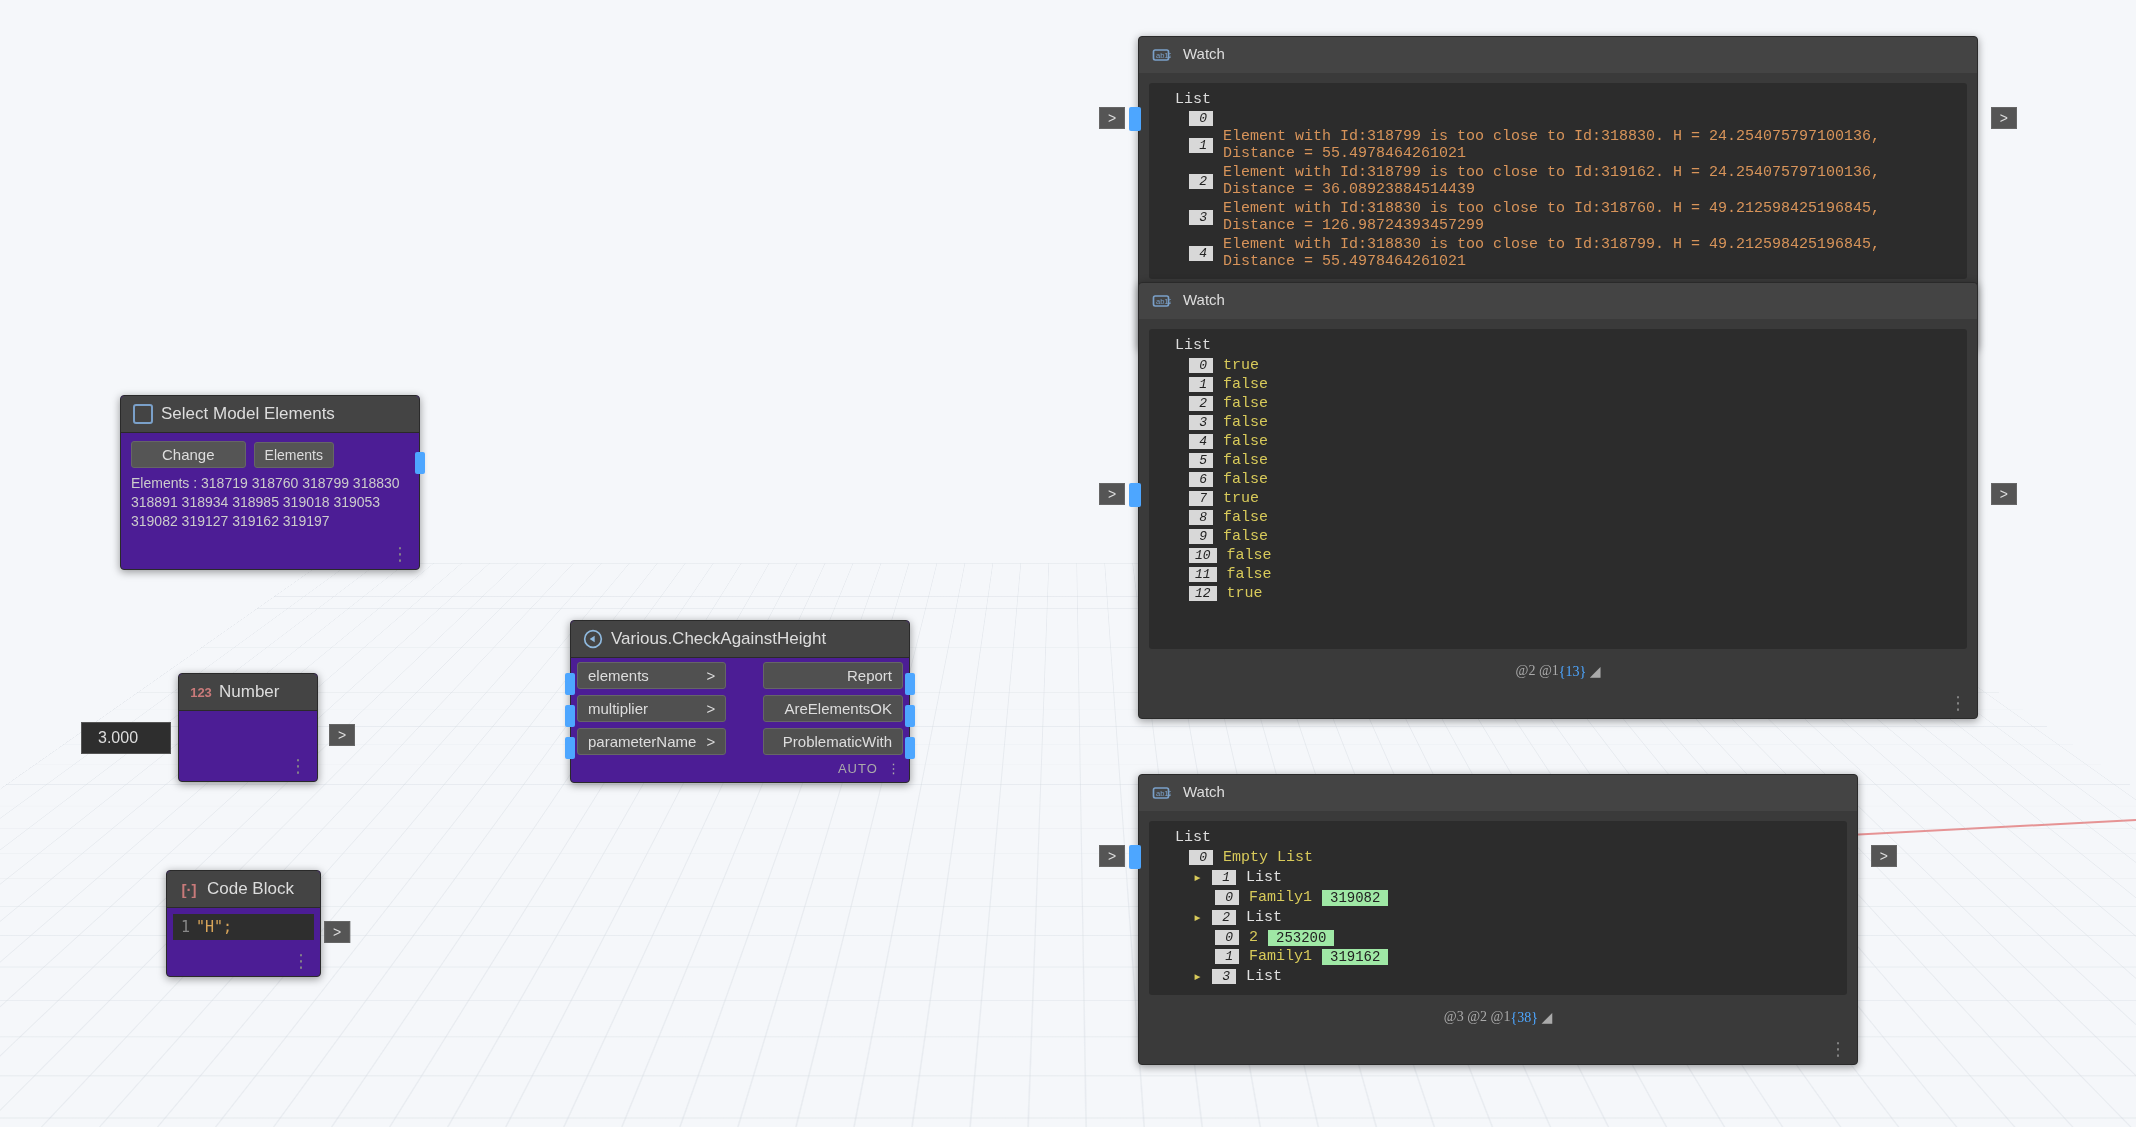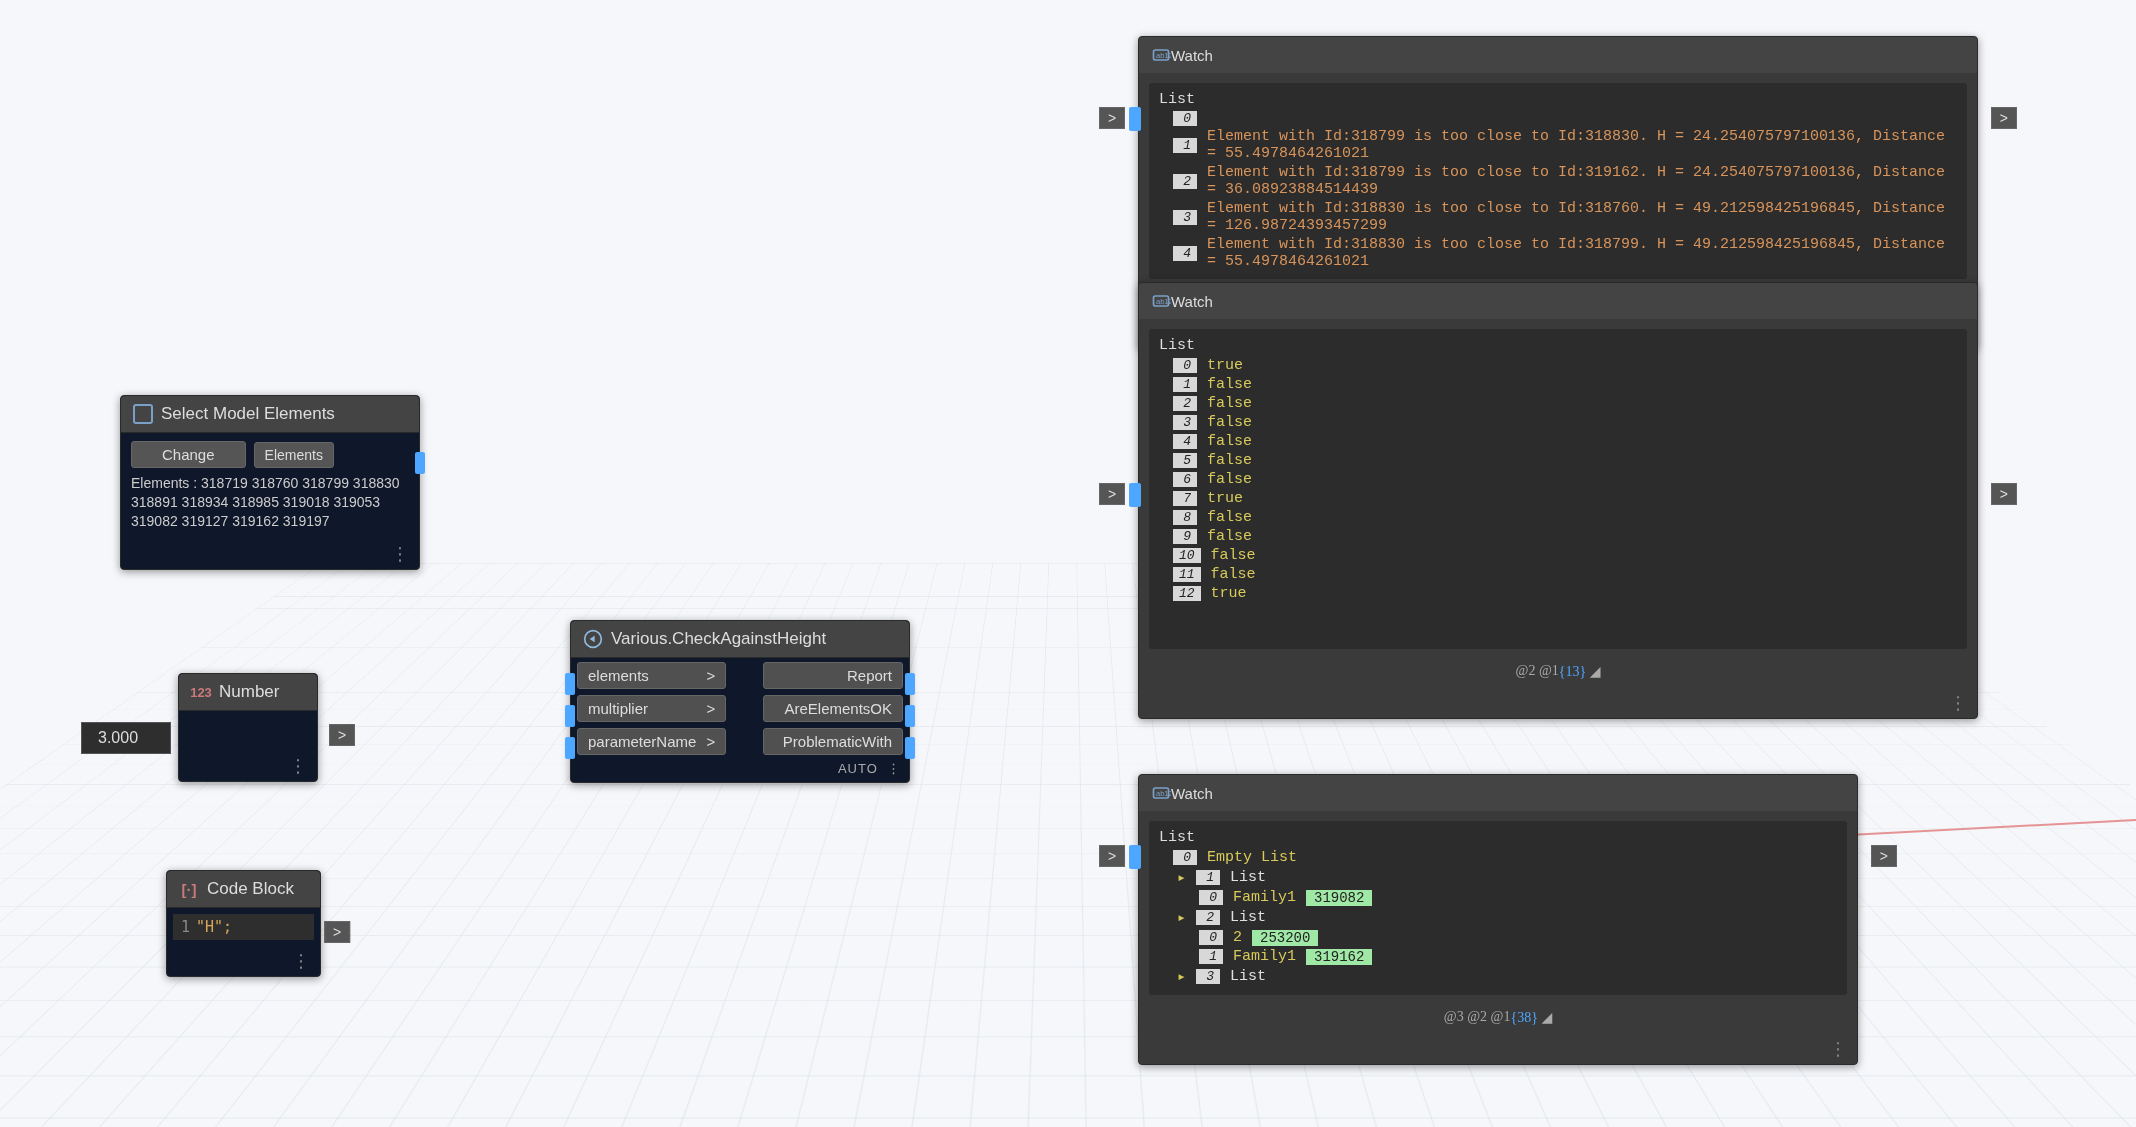--- a/index.html
+++ b/index.html
@@ -20,21 +20,21 @@
   background-size: 40px 40px;
   transform: perspective(1200px) rotateX(58deg) translateY(180px);
   transform-origin: center 70%;
   opacity: 0.6;
 }
 svg.wires { position: absolute; inset: 0; pointer-events: none; }
 .wire { stroke: #6a6a6a; stroke-width: 2; fill: none; }
 
 .node {
   position: absolute;
-  background: #0f172a;
+  background: #4c1d95;
   border: 1px solid #2a2a2a;
   border-radius: 4px;
   box-shadow: 0 2px 8px rgba(0,0,0,0.4);
   color: #ccc;
   font-size: 16px;
 }
 .node-header {
   background: #444;
   padding: 8px 12px;
   display: flex;
@@ -103,24 +103,24 @@
 #node-check .port.right { justify-content: flex-end; }
 #node-check .auto { color: #aaa; font-size: 13px; text-align: right; padding: 2px 8px 6px; letter-spacing: 1px;}
 .port-knob {
   position: absolute; width: 10px; height: 22px; background: #4da6ff; border-radius: 2px;
 }
 .knob-in { left: -6px; }
 .knob-out { right: -6px; }
 
 
 .watch { position: absolute; background: #3a3a3a; border: 1px solid #2a2a2a; border-radius: 4px; box-shadow: 0 2px 8px rgba(0,0,0,0.4); color: #ccc;}
-.watch .header { background: #444; padding: 8px 12px; display: flex; align-items: center; gap: 0; border-radius: 4px 4px 0 0;}
+.watch .header { background: #444; padding: 8px 12px; display: flex; align-items: flex-start; gap: 12px; border-radius: 4px 4px 0 0;}
 .watch .header .title { color: #ddd; font-size: 15px; }
 .watch .body {
-  background: #2c2c2c; margin: 10px; padding: 8px 10px; border-radius: 3px;
+  background: #2c2c2c; margin: 10px; padding: 8px 26px; border-radius: 3px;
   font-family: "Courier New", monospace; font-size: 15px; color: #e0e0e0;
 }
 .watch .body .list-label { color: #ddd; margin-bottom: 2px; }
 .watch .row { display: flex; align-items: center; gap: 10px; padding: 1px 0 1px 14px; }
 .watch .idx { background: #d8d8d8; color: #222; padding: 0 6px; font-size: 13px; font-style: italic; min-width: 24px; text-align: right;}
 .watch .val-orange { color: #d8945a; }
 .watch .val-yellow { color: #d8ca5a; }
 .watch .tag { background: #9fe8a5; color: #222; padding: 0 8px; font-size: 14px; }
 .watch .footer { display: flex; justify-content: center; padding: 4px 12px 8px; font-size: 14px; color: #aaa; font-family: Liberation Serif, serif;}
 .watch .footer .count { color: #4da6ff; }

